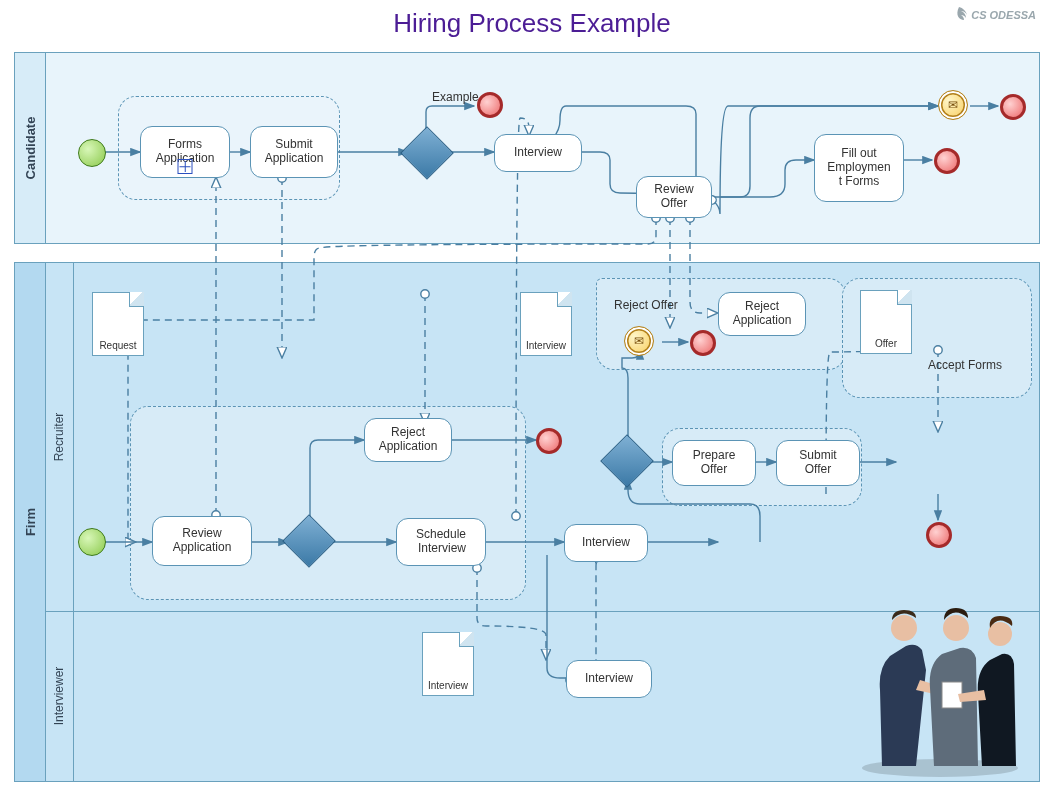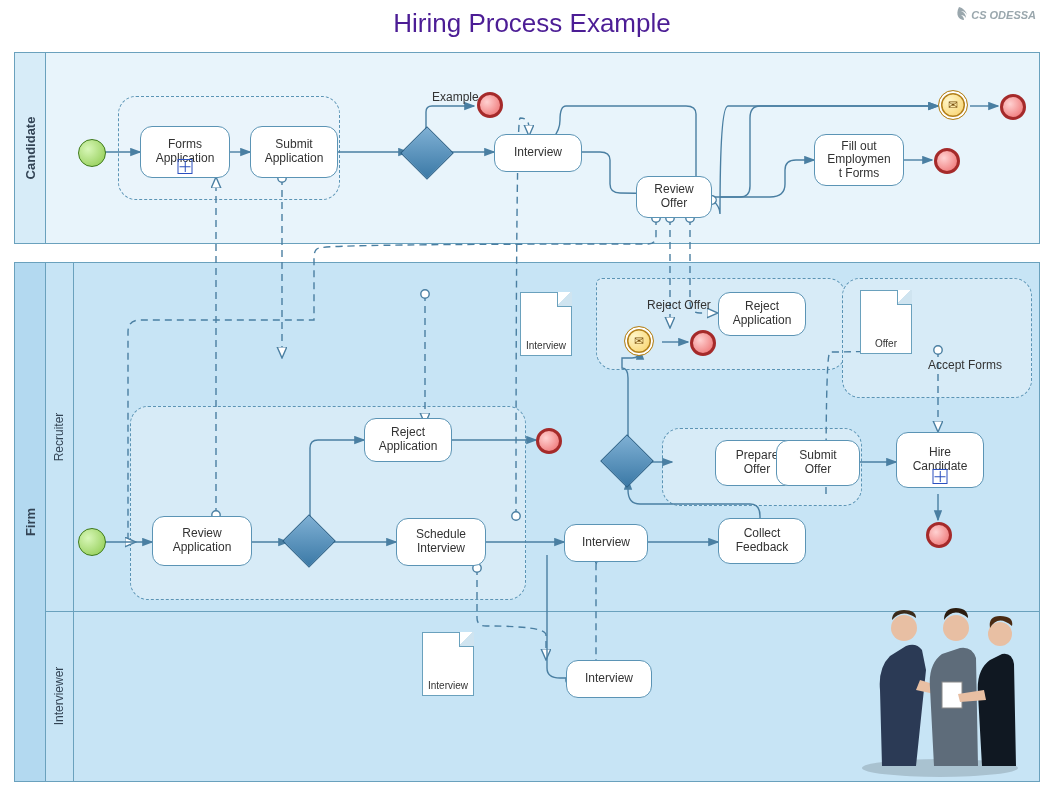--- a/index.html
+++ b/index.html
@@ -157,38 +157,41 @@
 
   <div class="task" style="left:494px;top:134px;width:88px;height:38px;">
     <span>Interview</span>
   </div>
 
   <div class="task" style="left:636px;top:176px;width:76px;height:42px;">
     <span style="white-space:pre-line">Review
 Offer</span>
   </div>
 
-  <div class="task" style="left:814px;top:134px;width:90px;height:52px;align-items:flex-end;">
+  <div class="task" style="left:814px;top:134px;width:90px;height:68px;">
     <span style="white-space:pre-line">Fill out
 Employmen
 t Forms</span>
   </div>
   <div class="event end" style="left:934px;top:148px;"></div>
 
   <div class="event msg-intermediate" style="left:938px;top:90px;">✉</div>
   <div class="event end" style="left:1000px;top:94px;"></div>
 
+  <div class="doc" style="left:92px;top:292px;">
+    <div class="dlabel">Request</div>
+  </div>
   <div class="doc" style="left:520px;top:292px;">
     <div class="dlabel">Interview</div>
   </div>
   <div class="doc" style="left:860px;top:290px;">
     <div class="dlabel">Offer</div>
   </div>
 
-  <div class="flabel" style="left:614px;top:298px;margin-left:33px;">Reject Offer</div>
+  <div class="flabel" style="left:614px;top:298px;">Reject Offer</div>
   <div class="event msg-intermediate" style="left:624px;top:326px;">✉</div>
   <div class="event end" style="left:690px;top:330px;"></div>
 
   <div class="task" style="left:718px;top:292px;width:88px;height:44px;">
     <span style="white-space:pre-line">Reject
 Application</span>
   </div>
 
   <div class="flabel" style="left:928px;top:358px;">Accept Forms</div>
 
@@ -200,50 +203,41 @@
   </div>
 
   <div class="gateway" style="left:290px;top:522px;"></div>
 
   <div class="task" style="left:364px;top:418px;width:88px;height:44px;">
     <span style="white-space:pre-line">Reject
 Application</span>
   </div>
   <div class="event end" style="left:536px;top:428px;"></div>
 
-  <div class="task" style="left:396px;top:518px;width:90px;height:48px;">
+  <div class="task" style="left:396px;top:518px;width:90px;height:48px;text-align:right;">
     <span style="white-space:pre-line">Schedule
 Interview</span>
   </div>
 
   <div class="task" style="left:564px;top:524px;width:84px;height:38px;">
     <span>Interview</span>
   </div>
 
-  <div class="task" style="left:718px;top:518px;width:88px;height:46px;">
-    <span style="white-space:pre-line">Collect
-Feedback</span>
-  </div>
 
   <div class="gateway" style="left:608px;top:442px;"></div>
 
-  <div class="task" style="left:672px;top:440px;width:84px;height:46px;margin-left:43px;">
+  <div class="task" style="left:672px;top:440px;width:84px;height:46px;">
     <span style="white-space:pre-line">Prepare
 Offer</span>
   </div>
   <div class="task" style="left:776px;top:440px;width:84px;height:46px;">
     <span style="white-space:pre-line">Submit
 Offer</span>
   </div>
 
-  <div class="task" style="left:896px;top:432px;width:88px;height:56px;">
-    <span style="white-space:pre-line">Hire
-Candidate</span>
-    <div class="marker-sub"></div>
-  </div>
   <div class="event end" style="left:926px;top:522px;"></div>
 
   <div class="doc" style="left:422px;top:632px;">
     <div class="dlabel">Interview</div>
   </div>
   <div class="task" style="left:566px;top:660px;width:86px;height:38px;">
     <span>Interview</span>
   </div>
 
   <svg class="people" style="left:850px;top:570px" width="180" height="210">

